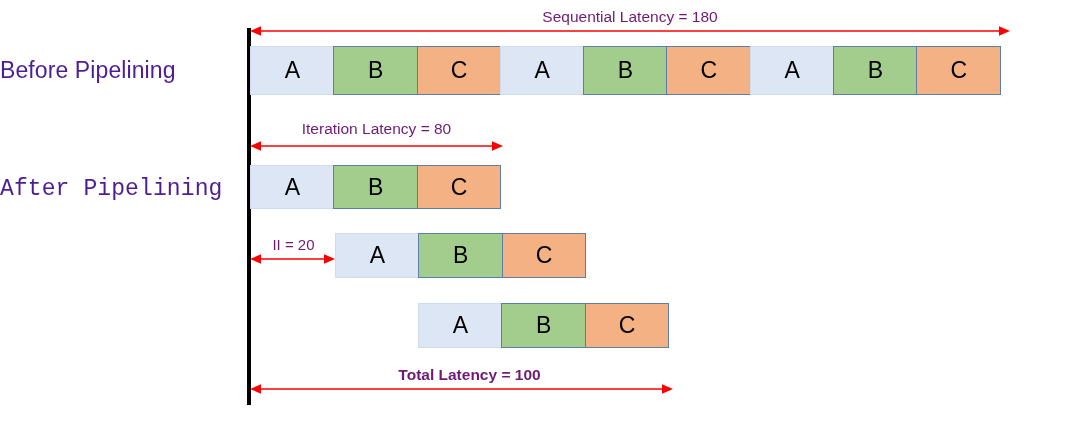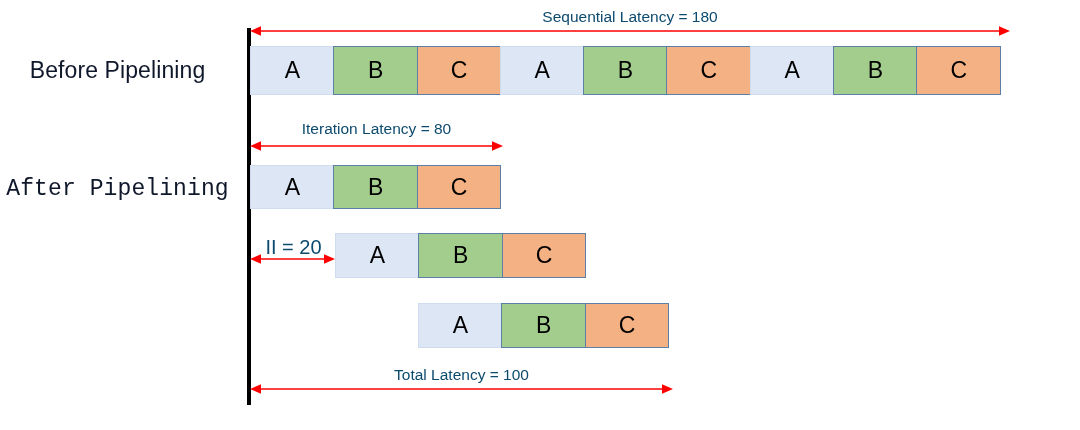--- a/index.html
+++ b/index.html
@@ -26,23 +26,23 @@
     top: 28px;
     width: 4px;
     height: 377px;
     background: #000000;
   }
 
   
   .row-label {
     position: absolute;
     font-size: 23px;
-    color: #0f172a;
+    color: #4c1d95;
     white-space: nowrap;
-    text-align: center;
+    text-align: left;
     letter-spacing: 0.1px;
   }
   #label-before { left: 0px; top: 57px; width: 235px; }
   #label-after  { left: 0px; top: 176px; width: 235px; font-family: Liberation Mono, monospace; }
 
   
   .stage-row {
     position: absolute;
     display: flex;
     box-sizing: border-box;
@@ -77,35 +77,35 @@
   #row-4 { left: 418px; top: 303px; height: 45px; }
 
   
   .arrow-wrap { position: absolute; height: 14px; }
   .arrow-wrap svg { display: block; overflow: visible; }
 
   
   .caption {
     position: absolute;
     font-size: 15.5px;
-    color: #0c4a6e;
+    color: #701a75;
     white-space: nowrap;
     text-align: center;
   }
 
   #cap-sequential { left: 250px; top: 8px;   width: 760px; }
   #arr-sequential { left: 250px; top: 24px;  width: 760px; }
 
   #cap-iteration  { left: 250px; top: 120px; width: 253px; }
   #arr-iteration  { left: 250px; top: 139px; width: 253px; }
 
-  #cap-ii         { left: 252px; top: 236px; width: 83px; font-size: 20px; }
+  #cap-ii         { left: 252px; top: 236px; width: 83px; font-size: 15px; }
   #arr-ii         { left: 250px; top: 252px; width: 85px; }
 
-  #cap-total      { left: 250px; top: 366px; width: 423px; }
+  #cap-total      { left: 258px; top: 366px; width: 423px; font-weight: bold; }
   #arr-total      { left: 250px; top: 382px; width: 423px; }
 </style>
 </head>
 <body>
 
 <div id="canvas">
 
   <div class="axis-line"></div>
 
   <div class="caption" id="cap-sequential">Sequential Latency = 180</div>

